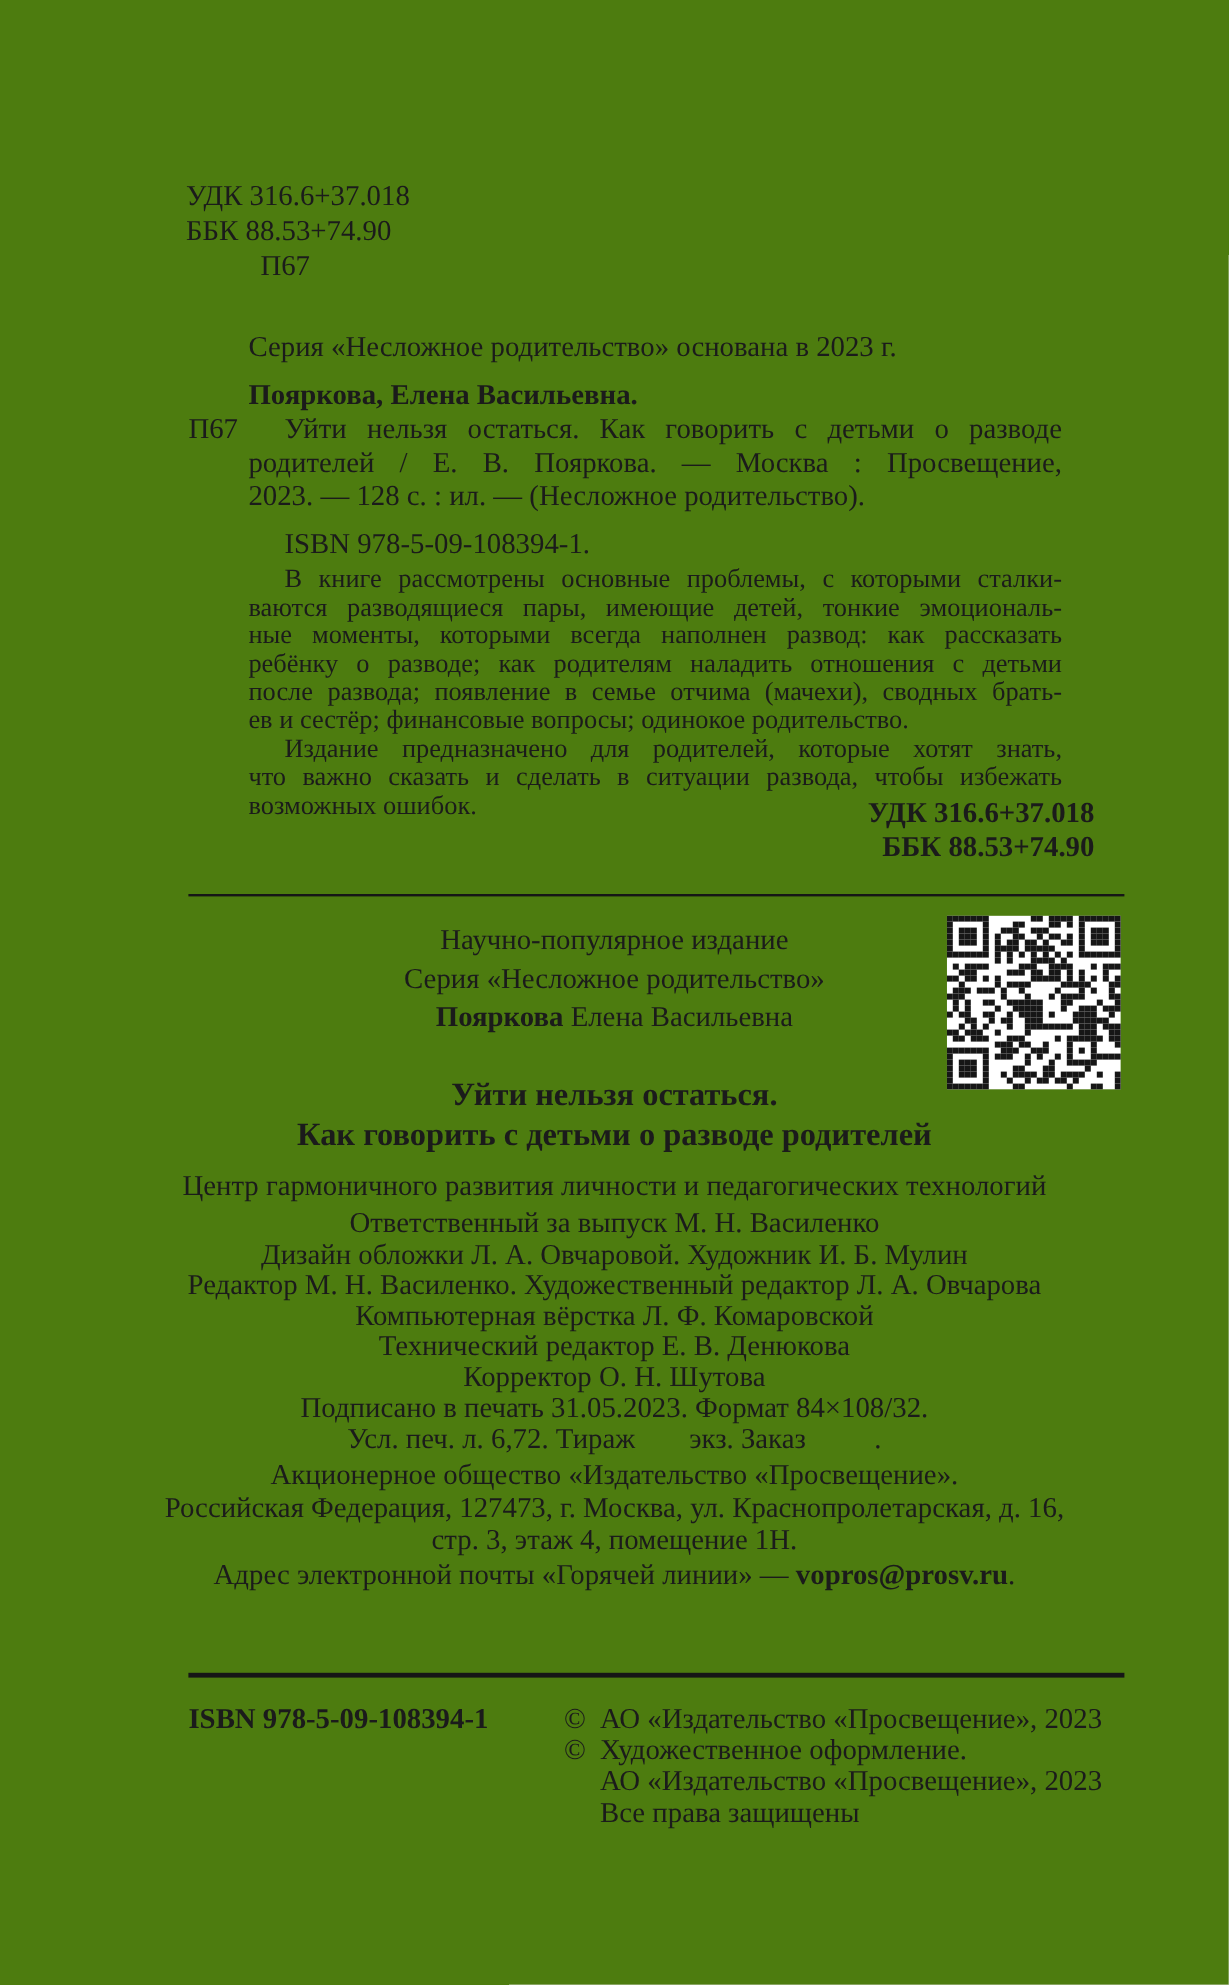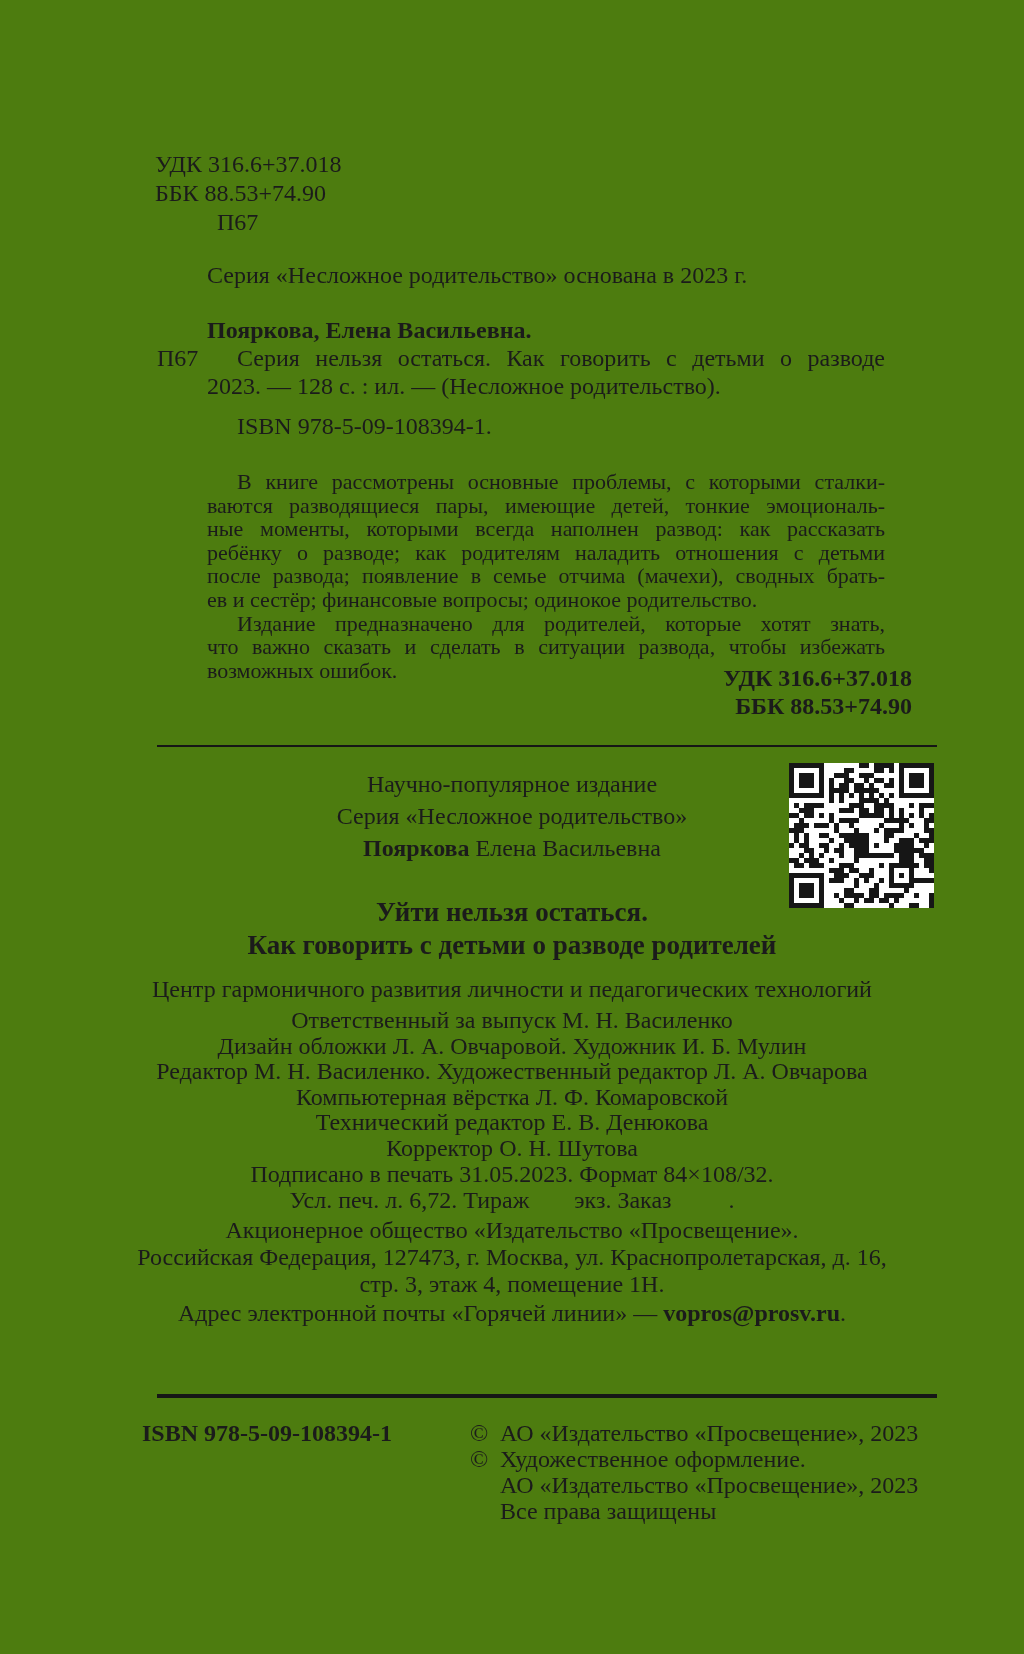--- a/index.html
+++ b/index.html
@@ -5,21 +5,21 @@
   html,body{margin:0;padding:0;background:#e8e8e8;}
   .page{position:relative;width:1024px;height:1654px;background:#4d7c0f;color:#1b1b1b;
         font-family:"Liberation Serif","DejaVu Serif",serif;font-size:24px;overflow:hidden;}
   .blk{position:absolute;}
   .bold{font-weight:bold;}
   .it{}
   .nowrap{white-space:nowrap;}
   
   .header{left:155px;top:150px;line-height:29px;}
   .ind62{padding-left:62px;}
-  .series-note{left:207px;top:262px;}
+  .series-note{left:207px;top:277px;}
   
   .bib{left:155px;top:316px;width:730px;line-height:28px;}
   .ml52{margin-left:52px;}
   .bib-lines{width:678px;}
   .ind30{text-indent:30px;}
   .jl{text-align:justify;text-align-last:justify;}
   .bib-code{position:absolute;left:2px;top:28px;}
   .isbn-line{margin-top:12px;}
   
   .annotation{left:207px;top:470px;width:678px;font-size:22px;line-height:23.6px;}
@@ -38,21 +38,21 @@
   .title{margin-top:34px;font-weight:bold;font-size:27px;line-height:33px;}
   .center-line{margin-top:13px;}
   .credits{margin-top:5px;line-height:25.5px;}
   .printinfo{line-height:26px;}
   .gap{display:inline-block;}
   .g45{width:45px;}
   .g57{width:57px;}
   .publisher{margin-top:4px;line-height:27px;}
   .email-line{margin-top:1px;line-height:28px;}
   
-  .footer-isbn{left:142px;top:1420px;line-height:26px;font-weight:bold;}
+  .footer-isbn{left:157px;top:1420px;line-height:26px;font-weight:bold;}
   .copyright{left:470px;top:1420px;line-height:26px;}
   .crow{display:flex;}
   .csign{width:30px;flex:0 0 30px;}
 </style>
 </head>
 <body>
 
 <div class="page">
 
   <div class="blk header">
@@ -60,21 +60,22 @@
     <div>ББК 88.53+74.90</div>
     <div class="ind62">П67</div>
   </div>
 
   <div class="blk series-note nowrap">Серия «Несложное родительство» основана в 2023 г.</div>
 
   <div class="blk bib">
     <div class="bold ml52">Пояркова, Елена Васильевна.</div>
     <div class="bib-code">П67</div>
     <div class="ml52 bib-lines">
-      <div class="jl ind30">Серия нельзя остаться. Как говорить с детьми о разводе</div>
+      <div class="jl ind30">Уйти нельзя остаться. Как говорить с детьми о разводе</div>
+      <div class="jl">родителей / Е. В. Пояркова. — Москва : Просвещение,</div>
       <div>2023. — 128 с. : ил. — (Несложное родительство).</div>
     </div>
     <div class="ml52 ind30 isbn-line">ISBN 978-5-09-108394-1.</div>
   </div>
 
   <div class="blk annotation">
     <div>
       <div class="jl ind30">В книге рассмотрены основные проблемы, с которыми сталки-</div>
       <div class="jl">ваются разводящиеся пары, имеющие детей, тонкие эмоциональ-</div>
       <div class="jl">ные моменты, которыми всегда наполнен развод: как рассказать</div>

